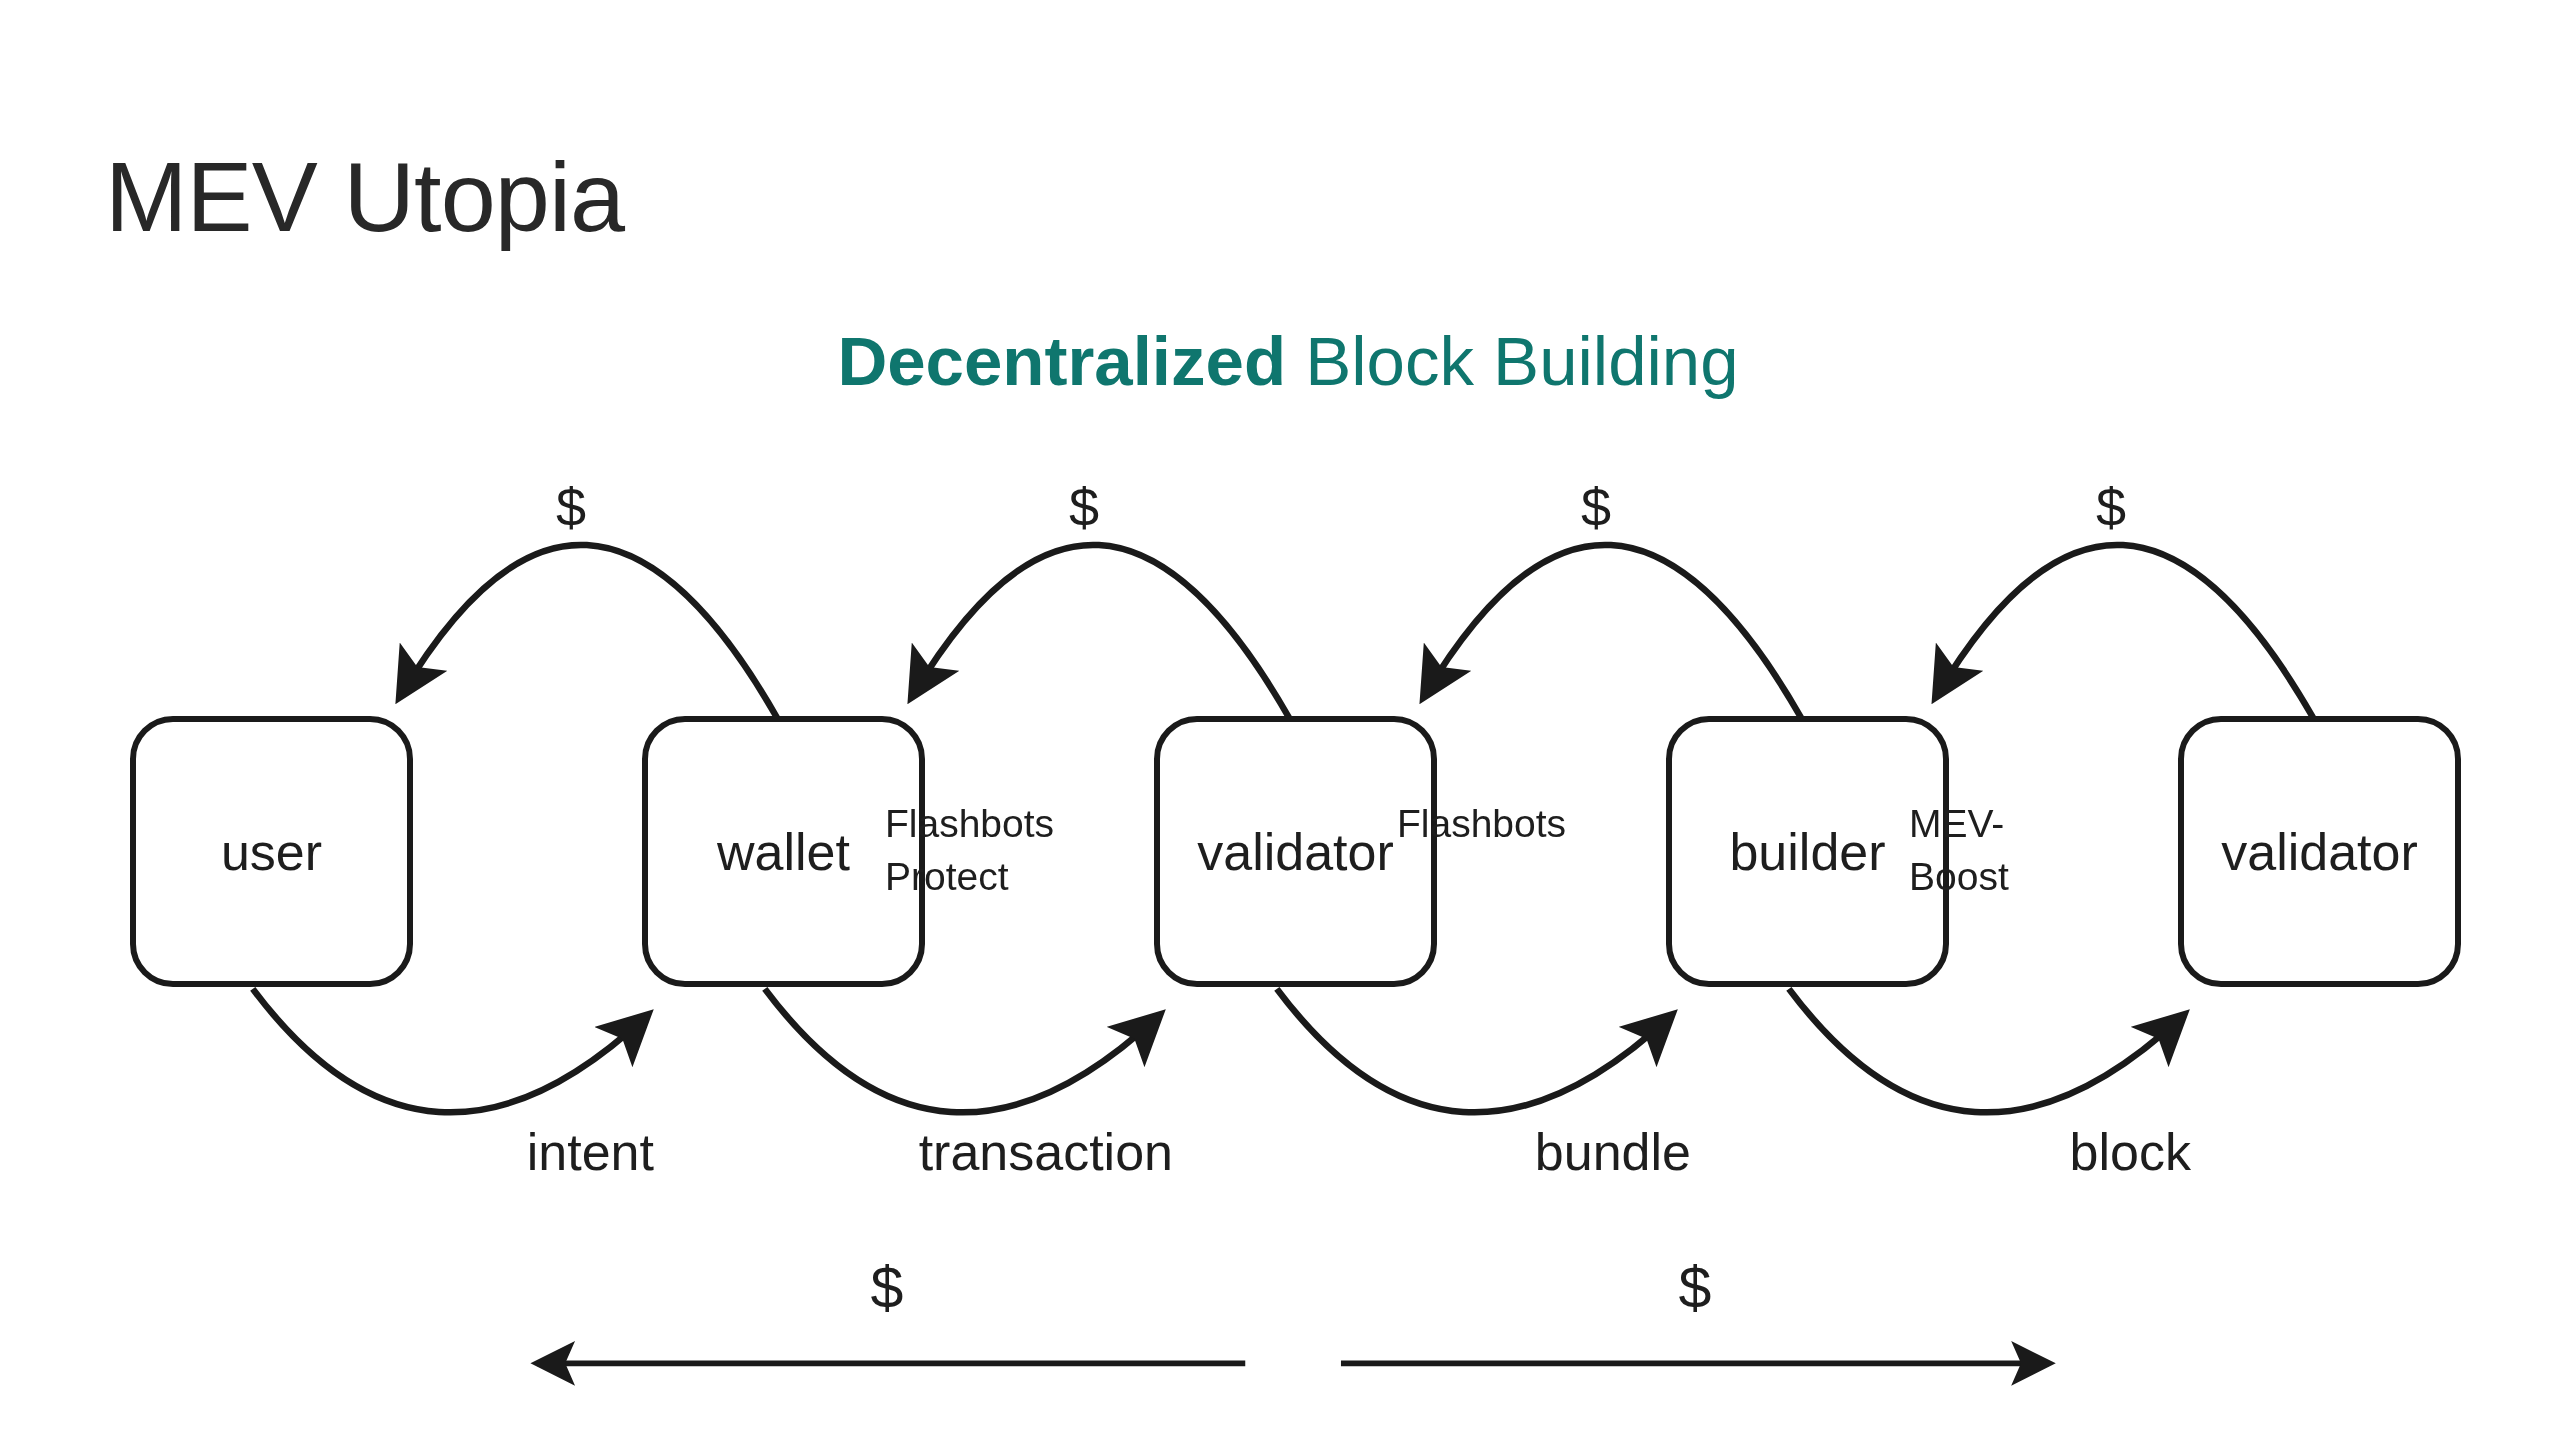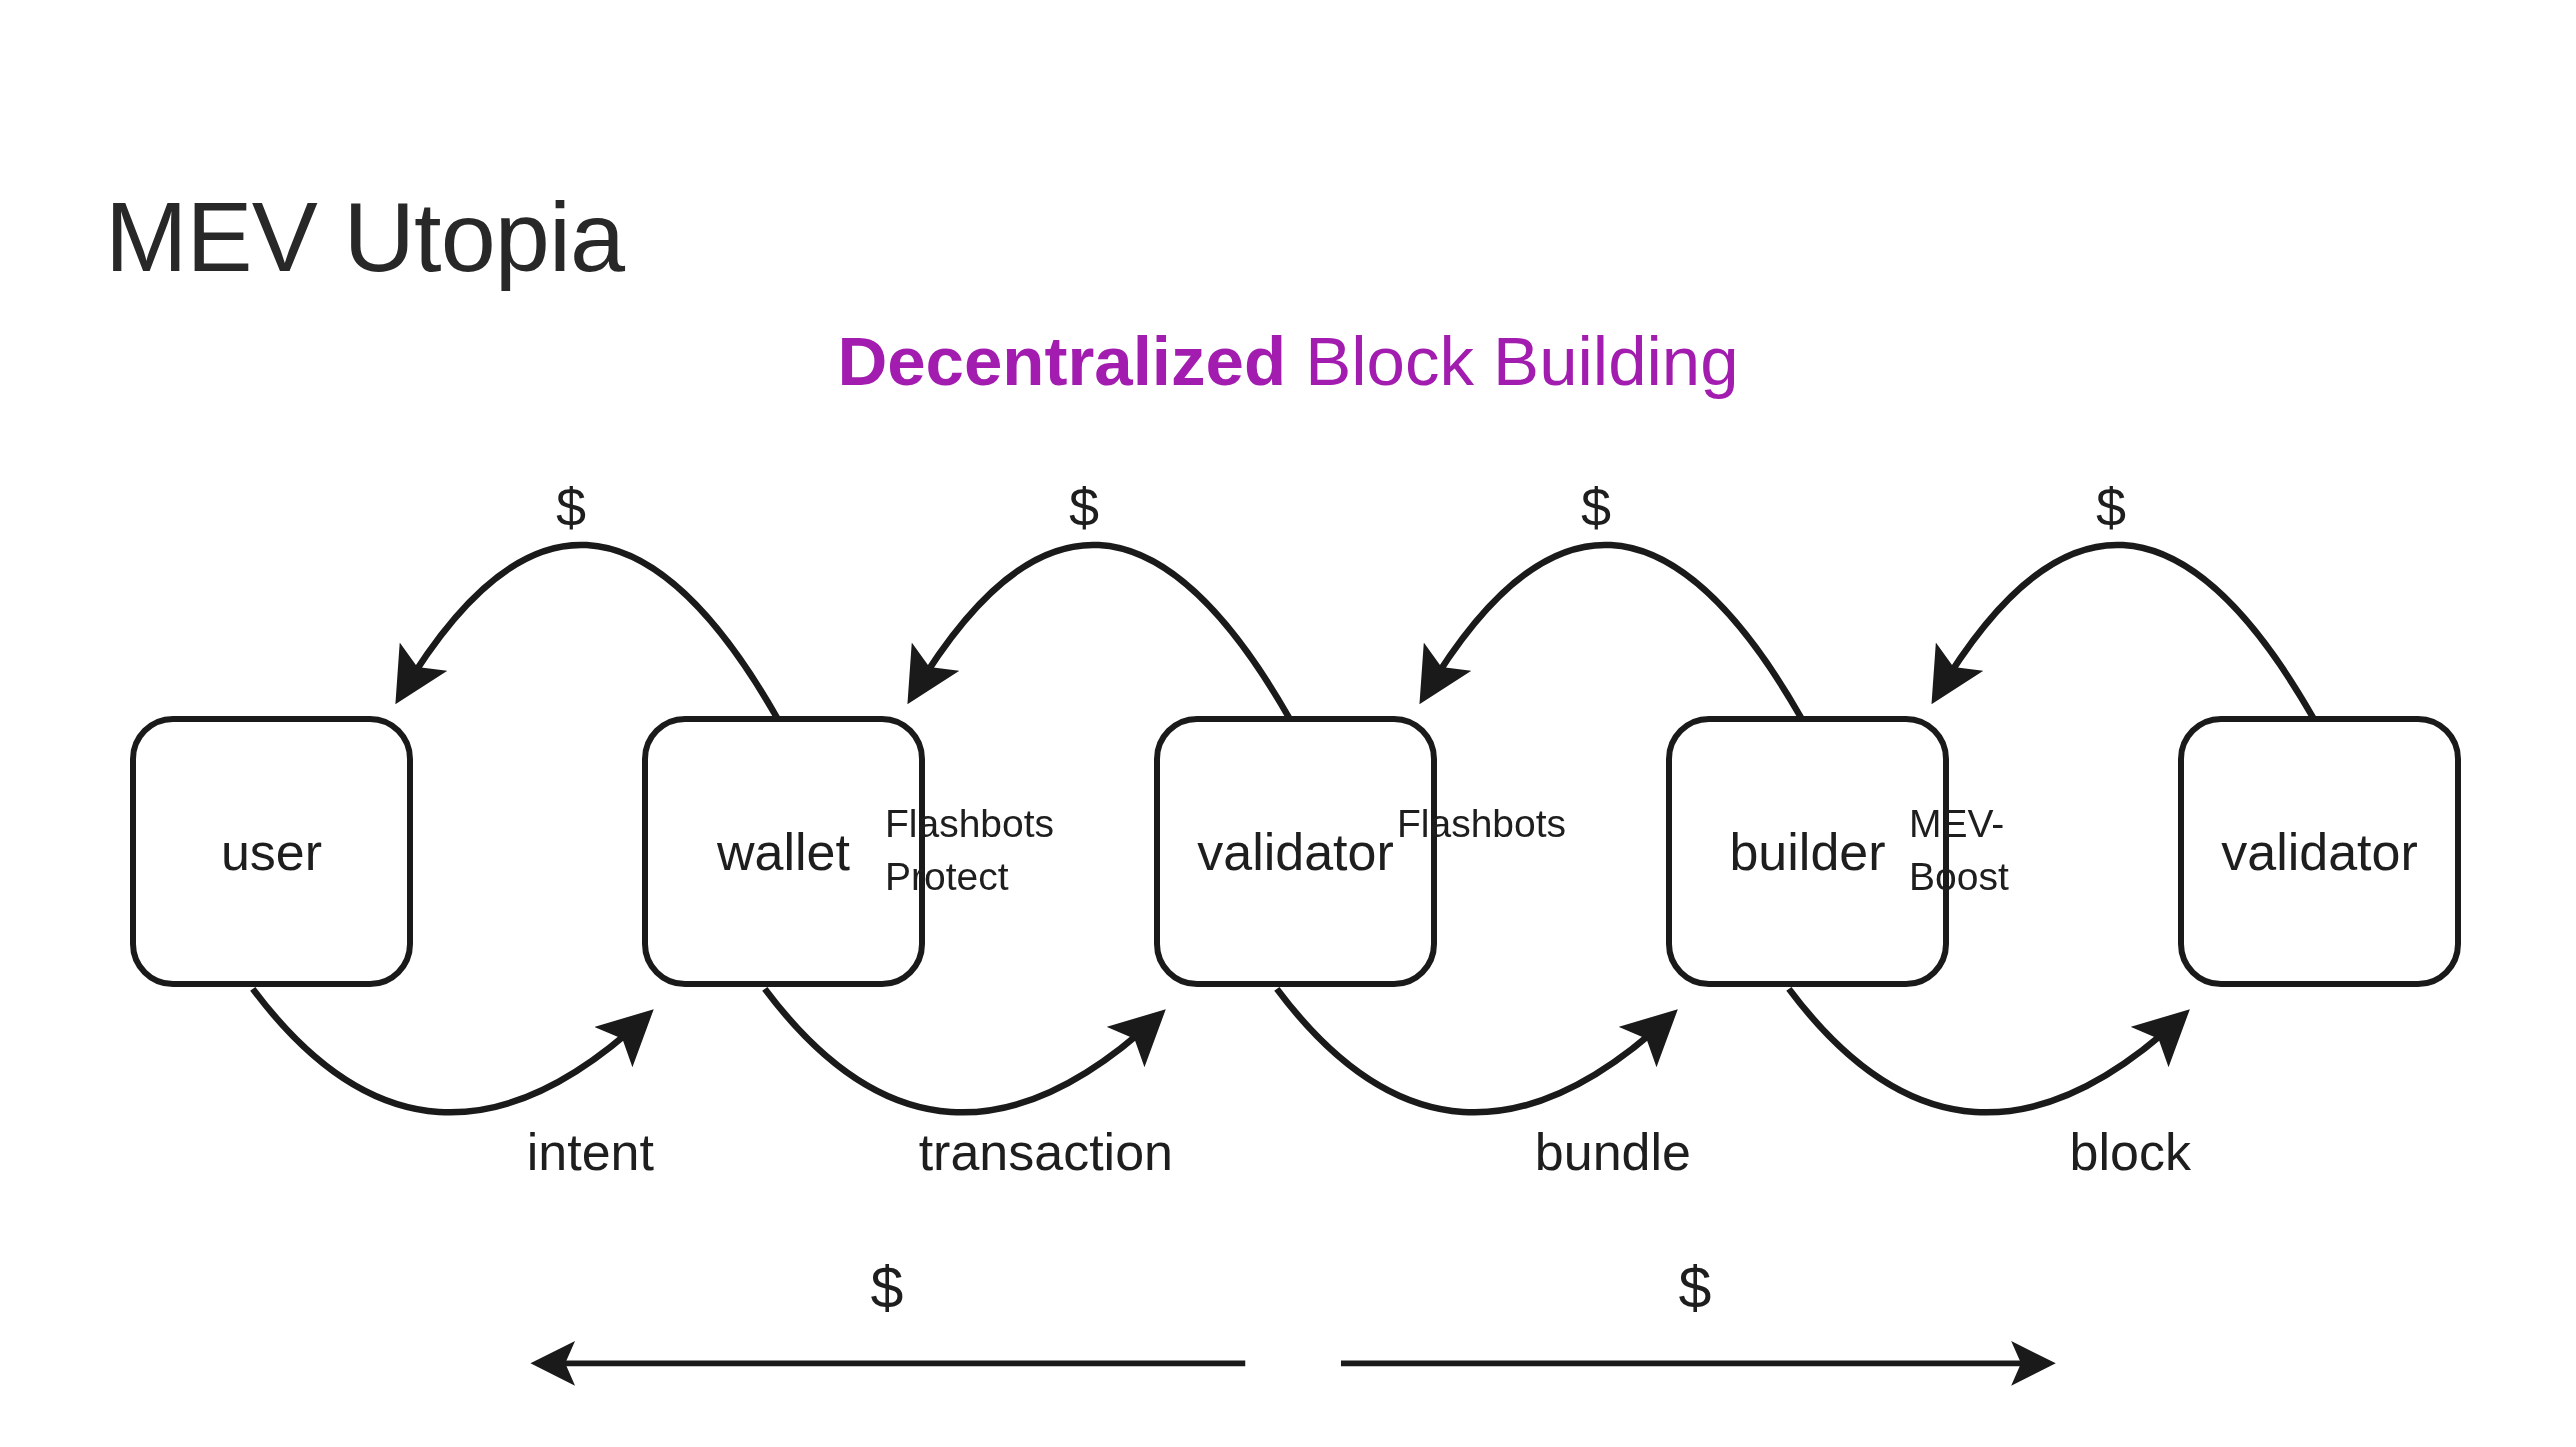--- a/index.html
+++ b/index.html
@@ -19,30 +19,29 @@
   .abs { position: absolute; }
   .page-title {
     left: 105px;
     top: 147px;
     font-size: 99px;
     line-height: 99px;
     font-weight: 400;
     color: #282828;
     letter-spacing: -0.9px;
     white-space: nowrap;
-    margin-top: 40px;
   }
   .subtitle {
     left: 0;
     top: 327px;
     width: 2576px;
     text-align: center;
     font-size: 69px;
     line-height: 69px;
-    color: #a21caf;
+    color: #0f766e;
     white-space: nowrap;
   }
   .subtitle .em { font-weight: 700; }
   .arrow-layer {
     left: 0;
     top: 0;
     width: 2576px;
     height: 1448px;
   }
   .node {

